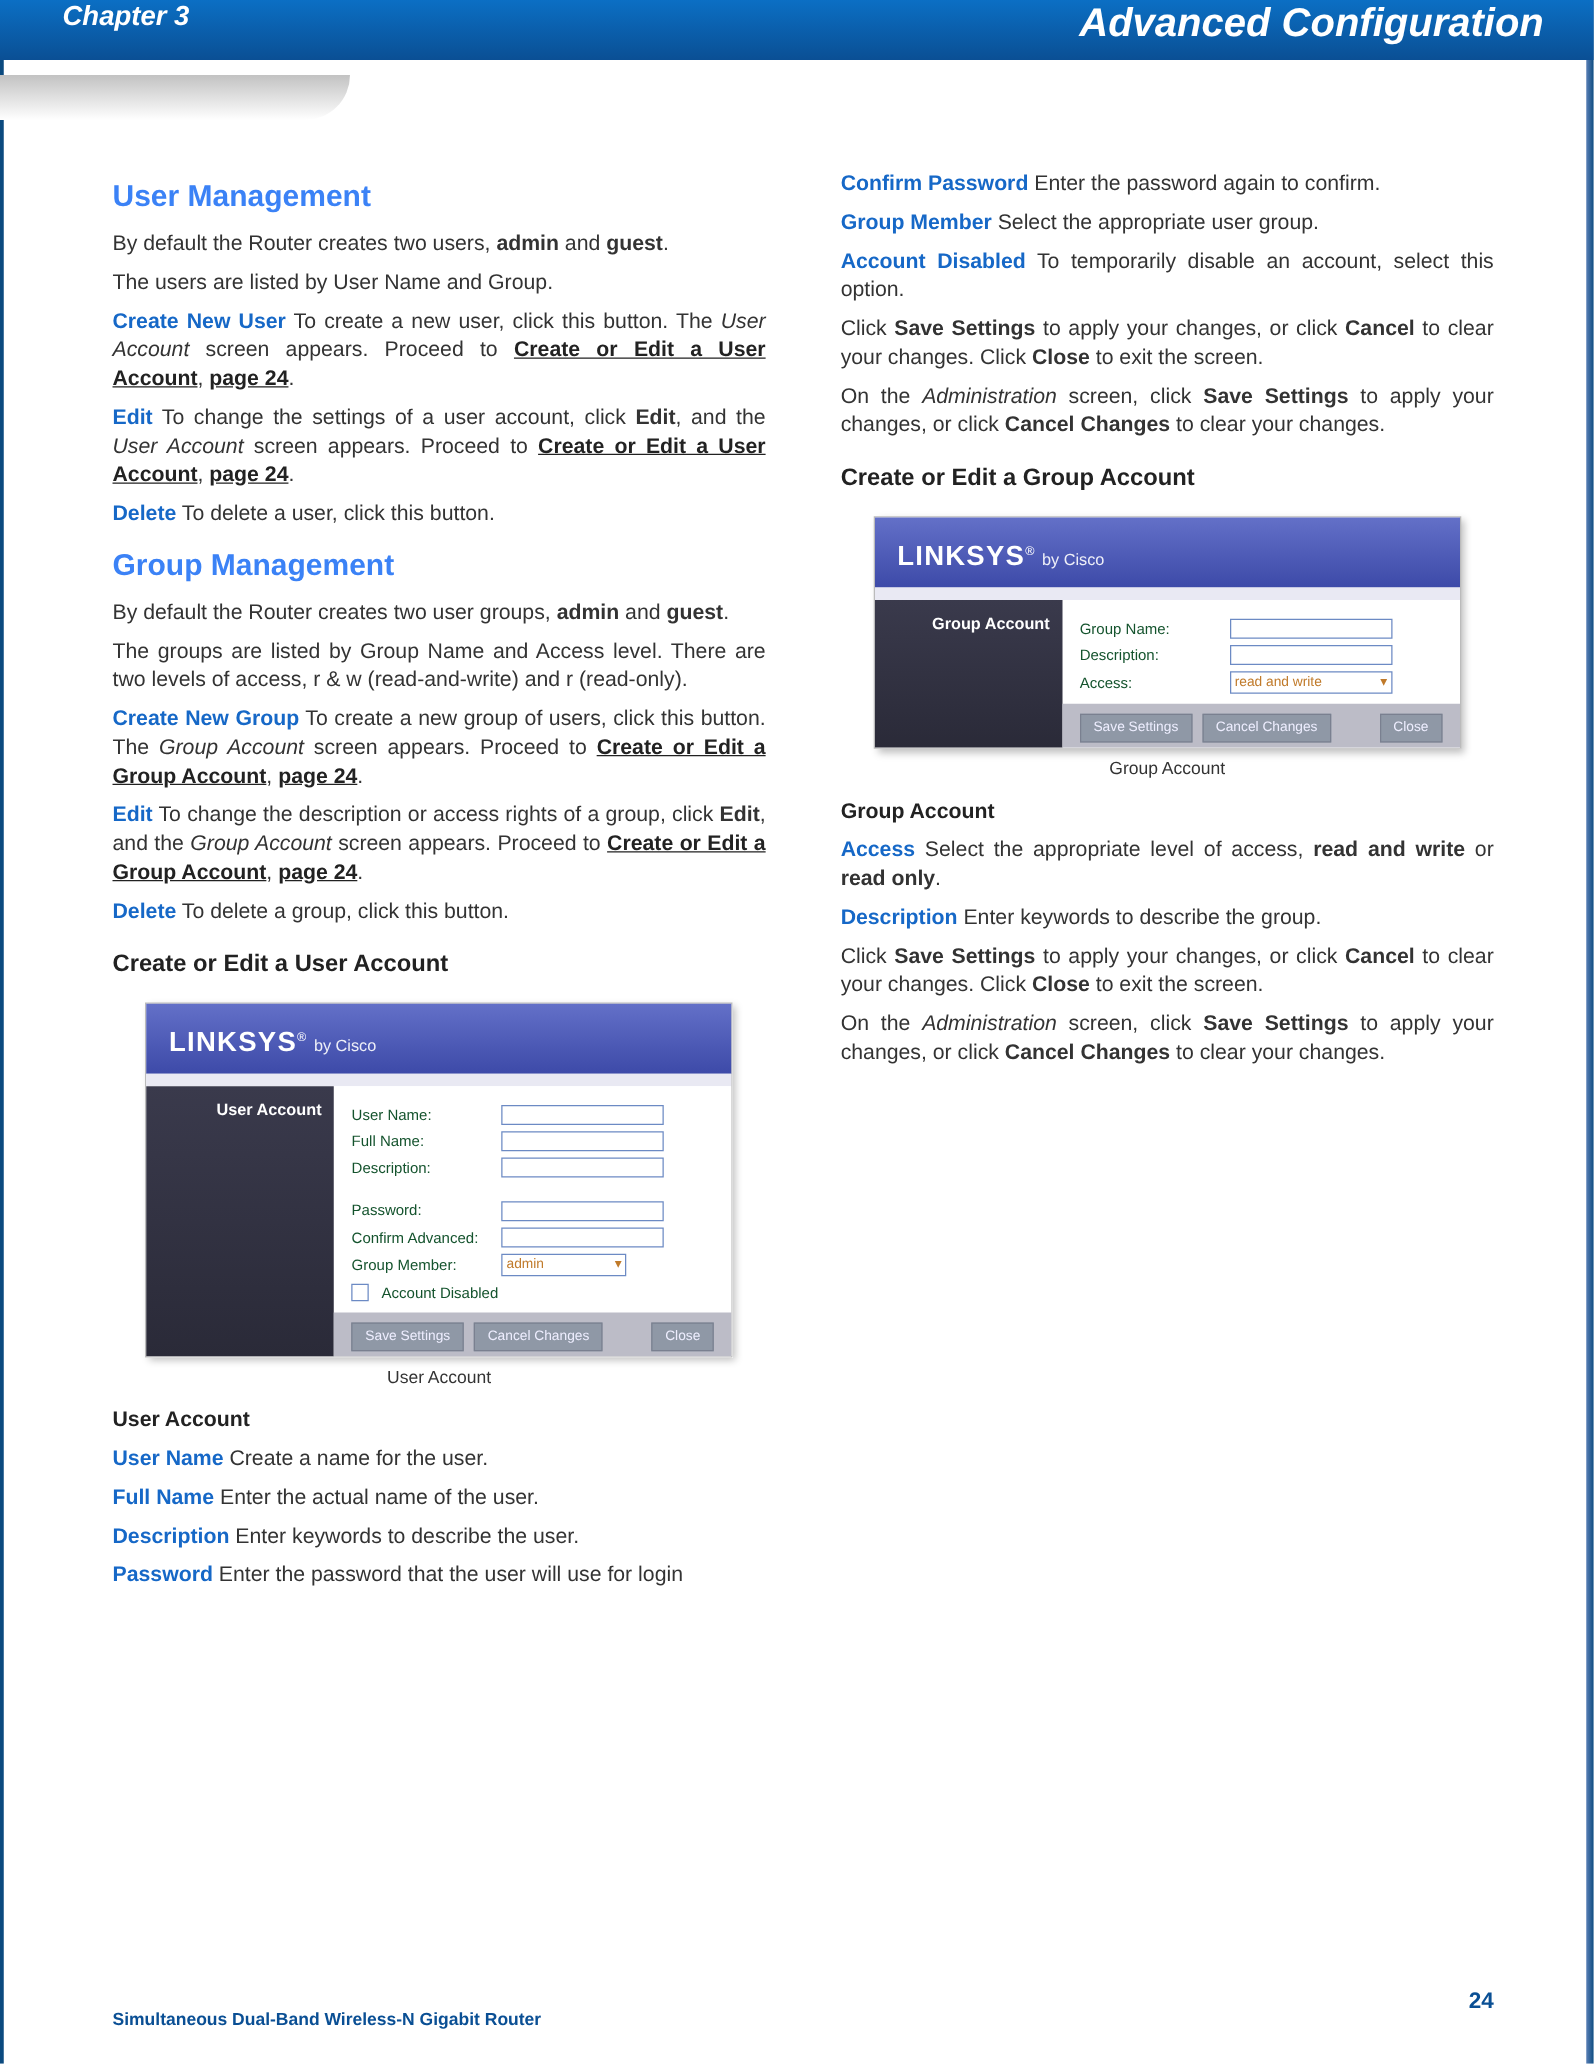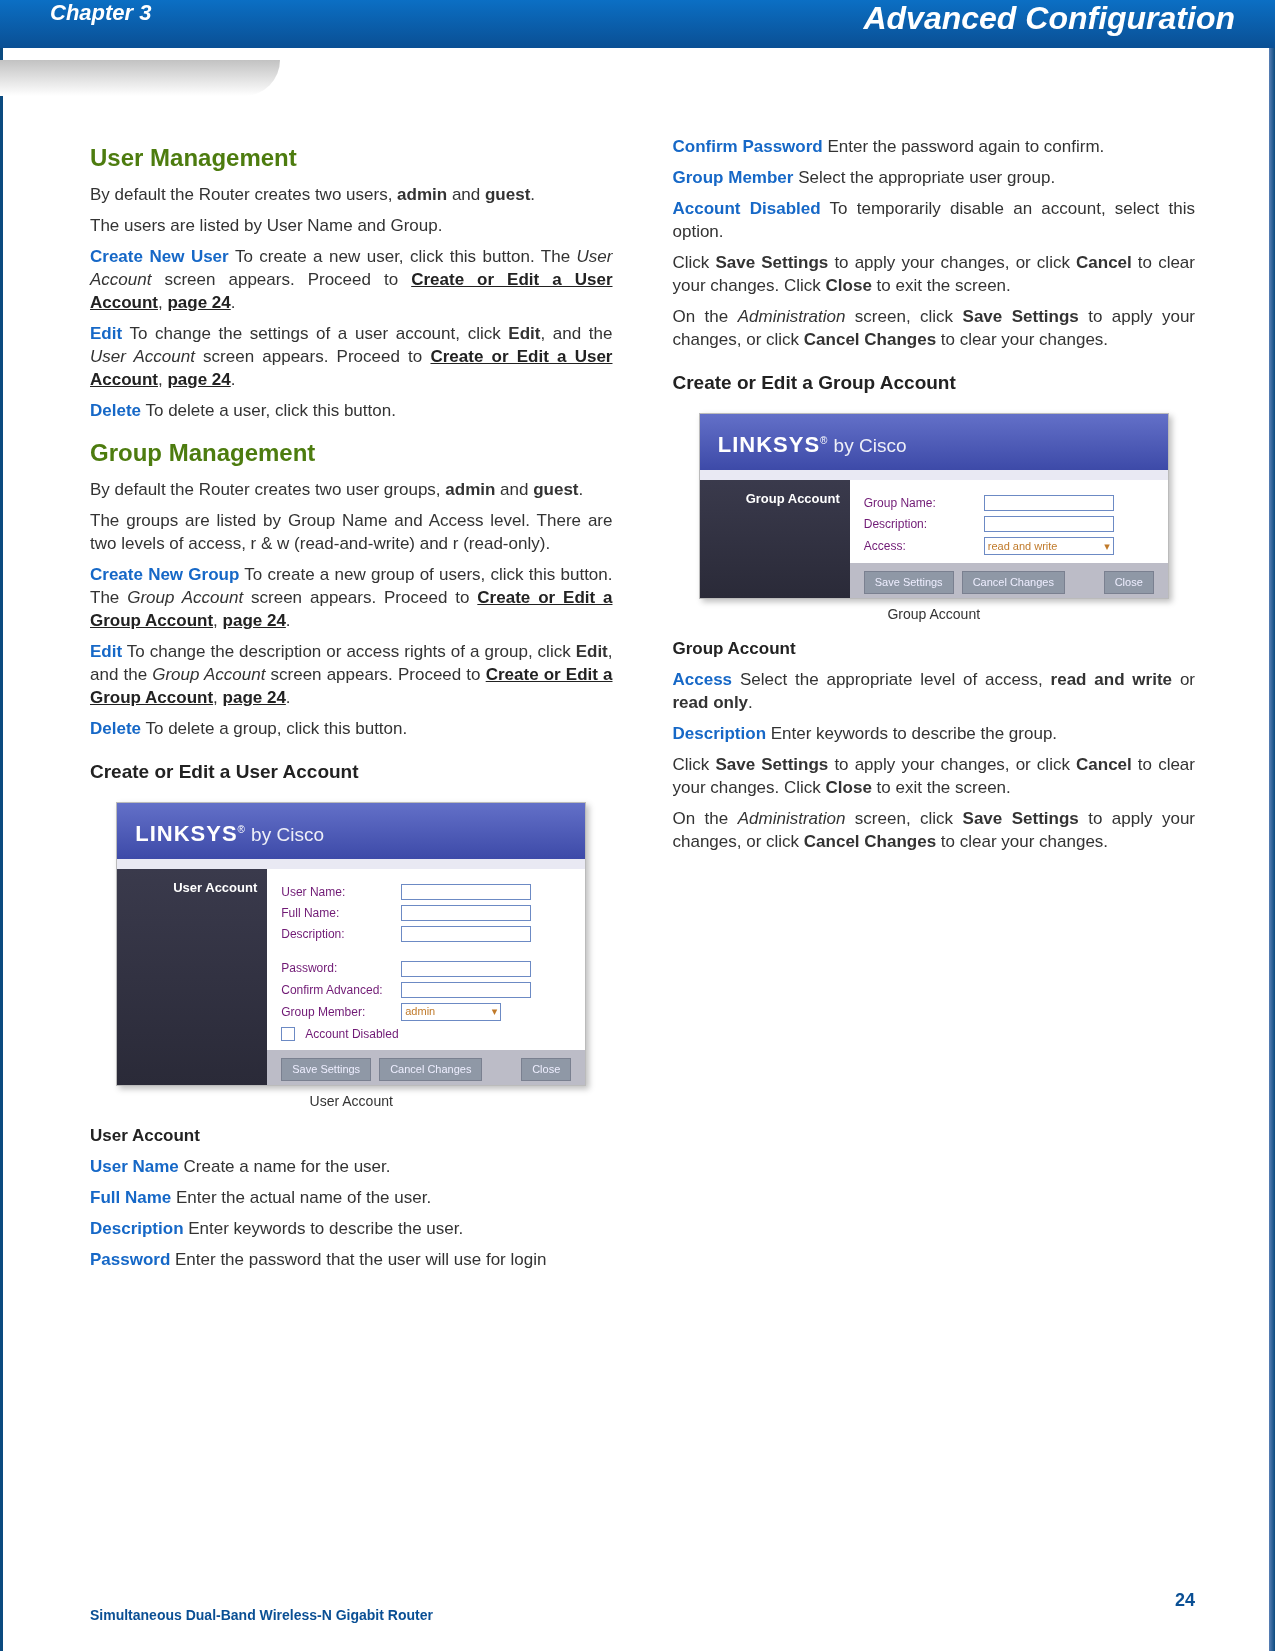--- a/index.html
+++ b/index.html
@@ -54,21 +54,21 @@
     border-bottom-right-radius: 40px;
   }
   .content {
     position: relative;
     padding: 80px 80px 0 90px;
     display: flex;
     gap: 60px;
   }
   .col { flex: 1; font-size: 17px; line-height: 1.35; }
   h2.section {
-    font-size: 24px; font-weight: 800; color:#4d7c0f;
+    font-size: 24px; font-weight: 800; color:#3b82f6;
     margin: 14px 0 10px;
   }
   h3.subsection {
     font-size: 19px; font-weight: 800; color:#222;
     margin: 18px 0 8px;
   }
   h4.mini {
     font-size: 17px; font-weight: 800; color:#222;
     margin: 14px 0 6px;
   }
@@ -89,35 +89,35 @@
   }
   .shot.small-h { }
   .shot-header {
     background: linear-gradient(to bottom,#6370c8,#3d4aa8);
     color:#fff;
     padding: 16px 18px 10px;
     font-size: 22px;
     letter-spacing: 0;
   }
   .shot-header .brand { font-weight:800; letter-spacing:1px;}
-  .shot-header .by { font-size:19px; font-weight:400; opacity:.9;}
+  .shot-header .by { font-size:13px; font-weight:400; opacity:.9;}
   .shot-header .reg { font-size:10px; vertical-align:super;}
   .shot-tabs { height:10px; background:#e9e9f3;}
   .shot-body { display:flex; background:#fff;}
   .shot-side {
     width: 150px;
     background: linear-gradient(to bottom,#3a3a4c,#2a2a38);
   }
   .shot-side-label {
     color:#fff; font-weight:700; font-size:13px;
     text-align:right; padding:10px 10px 0 0;
   }
   .shot-main { flex:1; padding:10px 14px 12px;}
   .f-row { display:flex; align-items:center; gap:10px; margin:5px 0;}
-  .f-row label{ width:110px; color:#701a75; font-size:12px;}
+  .f-row label{ width:110px; color:#14532d; font-size:12px;}
   .f-row .inp {
     width:130px; height:16px; border:1px solid #6c8ac4; background:#fff;
   }
   .f-row .sel {
     width:100px; height:18px; border:1px solid #6c8ac4; background:#fff;
     color:#c07a2a; font-size:11px; padding:0 3px;
     display:flex; align-items:center; justify-content:space-between;
   }
   .f-row .chk {
     width:14px; height:14px; border:1px solid #6c8ac4; background:#fff;

